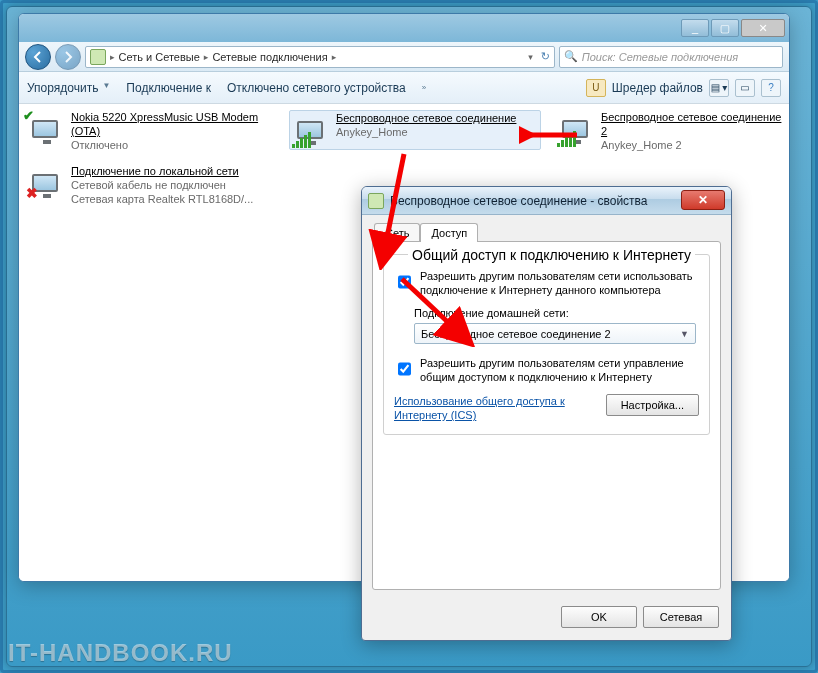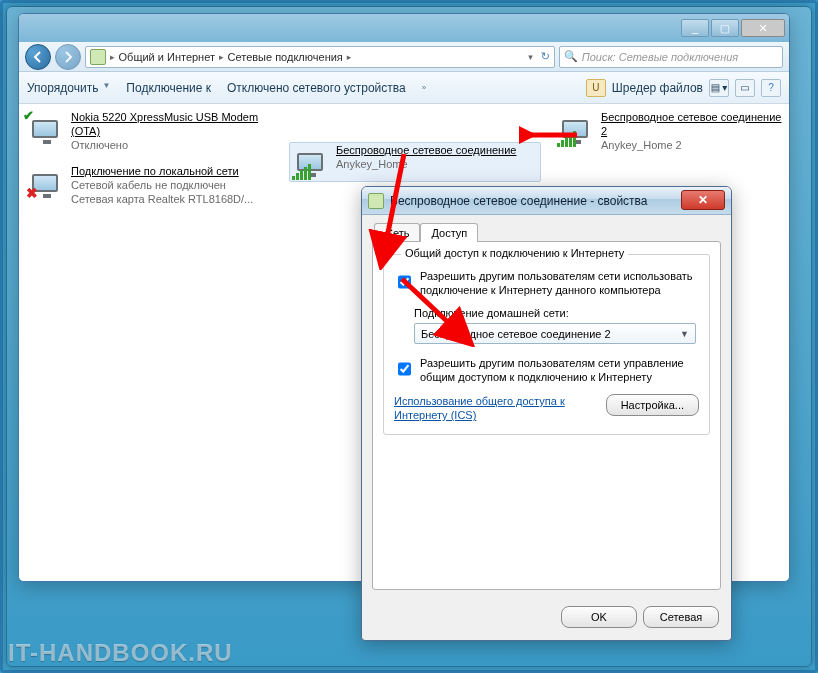--- a/index.html
+++ b/index.html
@@ -128,21 +128,21 @@
   .tb-item .tri { font-size: 8px; color: #5a7a92; }
   .tb-right { margin-left: auto; display: flex; align-items: center; gap: 6px; }
   .tb-ico { width: 20px; height: 18px; border: 1px solid #aac0cf; border-radius: 2px; background: #eef5fa; display: inline-flex; align-items: center; justify-content: center; font-size: 10px; }
   .explorer-body {
     position: relative;
     background: #fff;
     height: calc(100% - 90px);
     padding: 8px 6px;
   }
   .conn { position: absolute; width: 260px; display: flex; gap: 6px; }
-  .conn.selected { background: #e6f0fa; border: 1px solid #bcd3e6; border-radius: 2px; margin-top: 32px; }
+  .conn.selected { background: #e6f0fa; border: 1px solid #bcd3e6; border-radius: 2px; }
   .conn-icon {
     width: 40px; height: 38px;
     display: flex; align-items: center; justify-content: center;
     position: relative;
     flex-shrink: 0;
   }
   .monitor {
     width: 26px; height: 18px;
     border: 2px solid #6b7074;
     border-radius: 2px;
@@ -223,23 +223,23 @@
     position: relative;
   }
   .groupbox {
     border: 1px solid #d0d0d0;
     border-radius: 3px;
     padding: 14px 10px 12px;
     position: relative;
     margin-bottom: 10px;
   }
   .group-legend {
-    position: absolute; top: -8px; left: 17px;
+    position: absolute; top: -8px; left: 24px;
     background: #fff; padding: 0 4px;
-    font-size: 11px;
+    font-size: 14px;
   }
   .chk-row { display: flex; gap: 6px; font-size: 11px; margin-bottom: 10px; }
   .chk-row input { margin-top: 1px; }
   .chk-row label { line-height: 14px; }
   .field-label { font-size: 11px; margin-left: 20px; margin-bottom: 4px; }
   .select {
     margin-left: 20px;
     width: 282px; height: 21px;
     border: 1px solid #9cb6c9;
     background: linear-gradient(#fff, #eef4f9);
@@ -250,21 +250,21 @@
     padding: 0 6px;
     font-size: 11px;
     margin-bottom: 12px;
   }
   .select .dd { font-size: 9px; color: #556; }
   .linkish { color: #0a53a7; text-decoration: underline; font-size: 11px; line-height: 14px; max-width: 200px; }
   .btn {
     height: 22px;
     padding: 0 14px;
     border: 1px solid #8b8b8b;
-    border-radius: 8px;
+    border-radius: 2px;
     background: linear-gradient(#fdfdfd, #e4e4e4);
     font-size: 11px;
     display: inline-flex; align-items: center; justify-content: center;
   }
   .row-between { display: flex; justify-content: space-between; align-items: flex-start; }
   .dlg-footer {
     display: flex; justify-content: flex-end; gap: 6px;
     padding: 16px 2px 2px;
   }
   .dlg-footer .btn { width: 76px; }
@@ -321,21 +321,21 @@
         </svg>
     </div>
     <div class="nav-btn fwd">
       <svg width="12" height="12" viewBox="0 0 12 12">
           <path d="M4 1 L9 6 L4 11" stroke="#fff" stroke-width="2" fill="none"></path>
         </svg>
     </div>
     <div class="addr-bar">
       <span class="addr-icon"></span>
       <span class="tri">▸</span>
-      <span>Общий и Интернет</span>
+      <span>Сеть и Сетевые</span>
       <span class="tri">▸</span>
       <span>Сетевые подключения</span>
       <span class="tri">▸</span>
       <span style="flex:1"></span>
       <span class="tri">▾</span>
       <span style="margin-left:4px;color:#4a7fb0">↻</span>
     </div>
     <div class="search-box">
       <span class="mag">🔍</span>
       <span>Поиск: Сетевые подключения</span>

